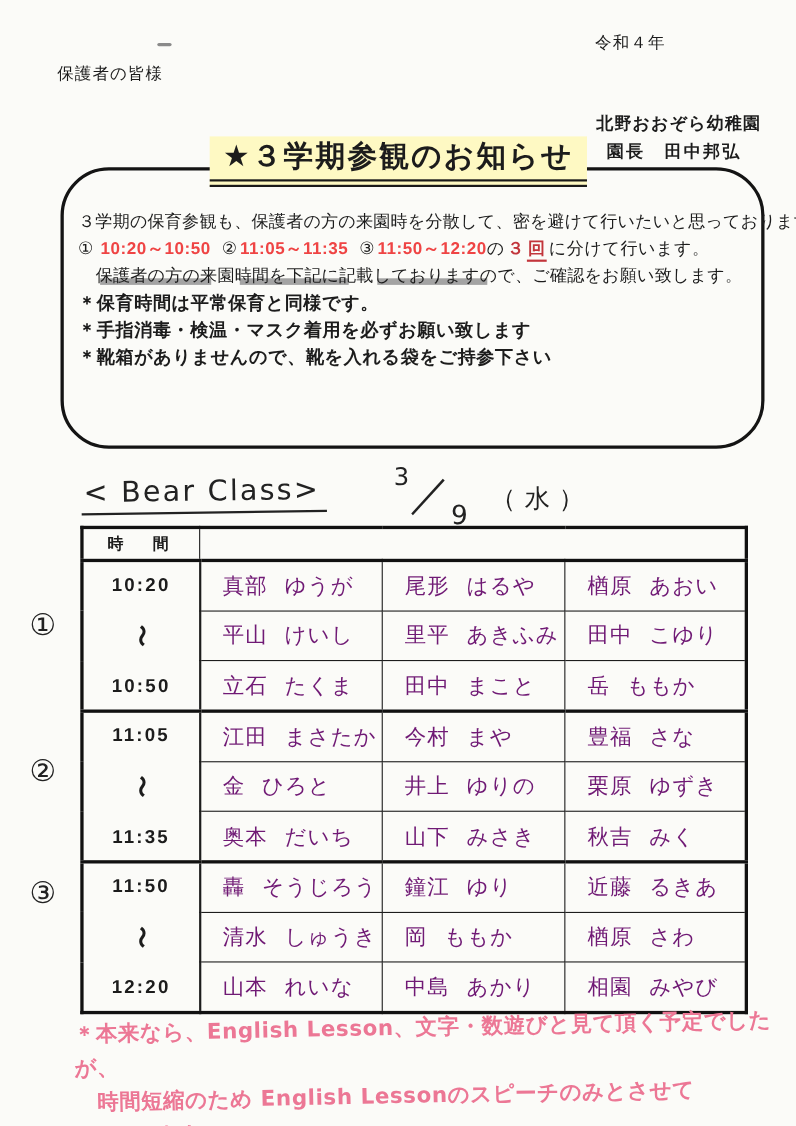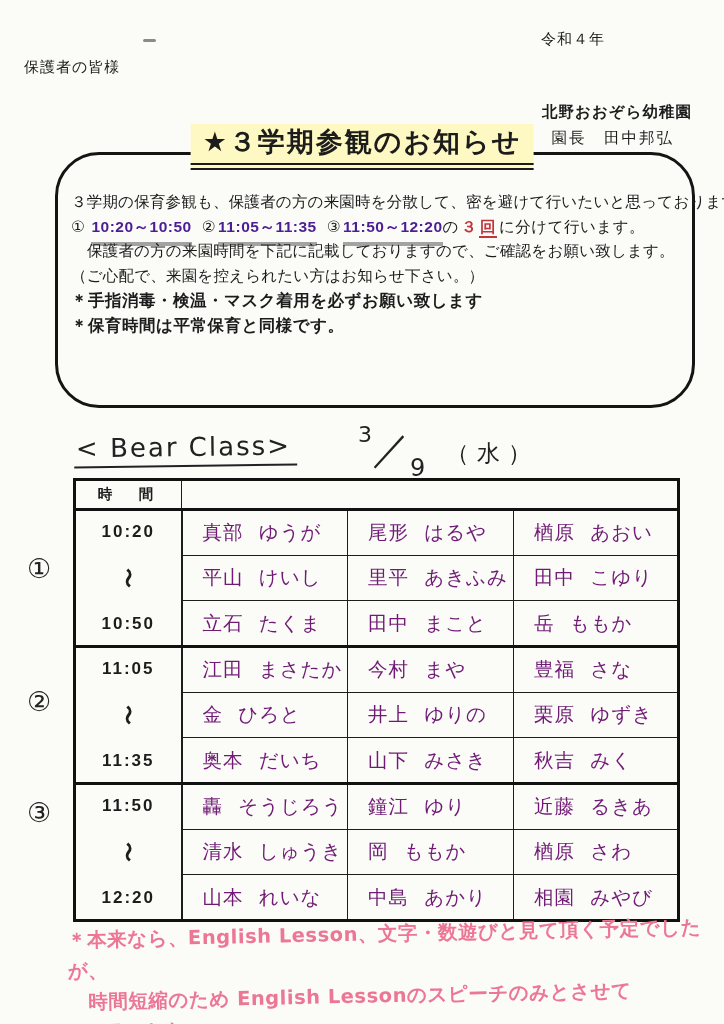--- a/index.html
+++ b/index.html
@@ -7,23 +7,23 @@
     width:724px;height:1024px;position:relative;overflow:hidden;
     background:#fbfbf8;
     font-family:"Liberation Sans","DejaVu Sans",sans-serif;
     color:#1c1c1c;
   }
   .abs{position:absolute;}
 
   
   .era-year{left:541px;top:30px;font-size:15px;letter-spacing:1px;}
   .artifact-dash{left:143px;top:39px;width:13px;height:3px;background:#8a8a8a;border-radius:2px;}
-  .salutation{left:24px;top:58px;font-size:15px;letter-spacing:1px;}
+  .salutation{left:52px;top:58px;font-size:15px;letter-spacing:1px;}
   .school-name{top:102px;right:32px;font-size:15.5px;letter-spacing:1px;font-weight:600;}
-  .principal{top:128px;right:50px;font-size:15.5px;letter-spacing:2px;font-weight:400;}
+  .principal{top:128px;right:50px;font-size:15.5px;letter-spacing:2px;font-weight:700;}
 
   
   .notice-title{
     top:124px;left:50%;transform:translateX(-50%);
     font-size:27px;font-weight:bold;letter-spacing:2px;
     background:#fef9c3;padding:0 12px 3px 12px;
     border-bottom:7px double #1a1a1a;z-index:3;white-space:nowrap;
   }
   .notice-box{
     left:55px;top:152px;width:640px;height:256px;
@@ -35,22 +35,22 @@
     font-size:15.5px;line-height:24.5px;letter-spacing:0.2px;
   }
   .box-content div{white-space:nowrap;}
   .indent{padding-left:16px;}
   .star-line{font-size:16.5px;font-weight:600;letter-spacing:0.5px;}
   .sched{letter-spacing:0.5px;}
   .sched .marker{color:#1c1c1c;margin-right:2px;}
   .sched .m1{margin-right:6px;}
   .sched .gap{display:inline-block;width:10px;}
   .red-time{
-    color:#4c1d95;font-weight:600;
-    border-bottom:4px solid #a3a3a3;padding-bottom:7px;
+    color:#ef4444;font-weight:600;
+    border-bottom:6px solid #a3a3a3;padding-bottom:18px;
   }
   .red-count{color:#c2353b;font-weight:700;margin:0 2px;}
   .red-counter{
     color:#c2353b;font-weight:700;
     border-bottom:2px solid #c2353b;padding:0 1px 1px 1px;margin-right:2px;
   }
 
   
   .hand{font-family:"DejaVu Sans","Liberation Sans",sans-serif;color:#222;}
   .class-name{
@@ -120,23 +120,23 @@
 <div class="abs principal">園長　田中邦弘</div>
 
 <div class="abs notice-title">★３学期参観のお知らせ</div>
 <div class="abs notice-box"></div>
 <div class="abs box-content">
   <div>３学期の保育参観も、保護者の方の来園時を分散して、密を避けて行いたいと思っております。</div>
   <div class="sched">
     <span class="marker m1">①</span><span class="red-time">10:20～10:50</span><span class="gap"></span><span class="marker">②</span><span class="red-time">11:05～11:35</span><span class="gap"></span><span class="marker">③</span><span class="red-time">11:50～12:20</span><span>の</span><span class="red-count">３</span><span class="red-counter">回</span><span>に分けて行います。</span>
   </div>
   <div class="indent">保護者の方の来園時間を下記に記載しておりますので、ご確認をお願い致します。</div>
-  <div>（ご心配で、来園を控えられたい方はお知らせ下さい。）</div>
+  <div class="star-line">＊保育時間は平常保育と同様です。</div>
   <div class="star-line">＊手指消毒・検温・マスク着用を必ずお願い致します</div>
-  <div class="star-line">＊保育時間は平常保育と同様です。</div>
+  <div class="star-line">＊靴箱がありませんので、靴を入れる袋をご持参下さい</div>
 </div>
 
 <div class="abs hand class-name">&lt; Bear Class&gt;</div>
 <div class="abs hand class-date">
   <span class="d-num">3</span><span class="d-slash">／</span><span class="d-den">9</span>
 </div>
 <div class="abs hand weekday">（水）</div>
 
 <div class="abs blk-marker mk1">①</div>
 <div class="abs blk-marker mk2">②</div>

